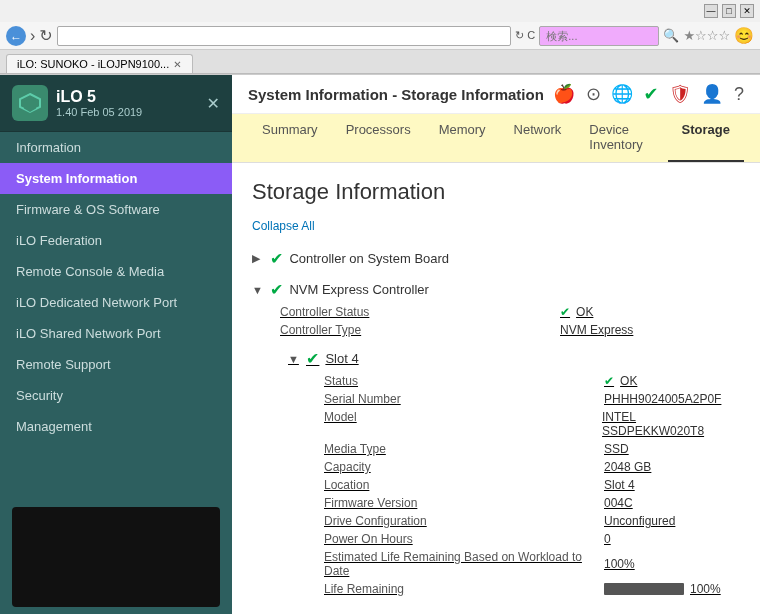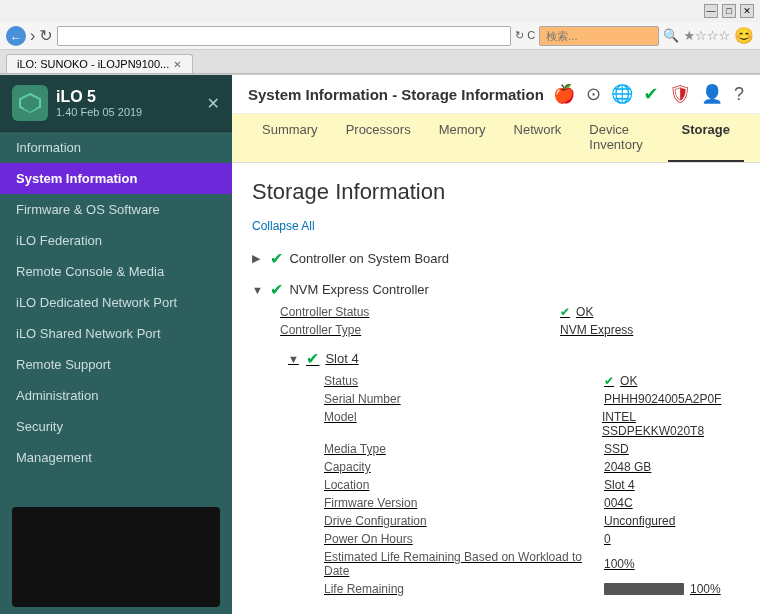--- a/index.html
+++ b/index.html
@@ -7,39 +7,39 @@
 
     
     .browser-chrome { background: #f0f0f0; border-bottom: 1px solid #ccc; }
     .title-bar { display: flex; align-items: center; justify-content: flex-end; padding: 2px 6px; height: 22px; }
     .title-bar-buttons { display: flex; gap: 4px; }
     .title-btn { width: 14px; height: 14px; border-radius: 0; border: 1px solid #999; background: #ddd; font-size: 9px; display: flex; align-items: center; justify-content: center; cursor: pointer; }
     .nav-bar { display: flex; align-items: center; padding: 3px 6px; height: 28px; gap: 4px; background: #f5f5f5; border-bottom: 1px solid #ccc; }
     .nav-btn { background: #4a90d9; border-radius: 50%; width: 20px; height: 20px; display: flex; align-items: center; justify-content: center; color: white; font-size: 12px; cursor: pointer; }
     .nav-arrow { background: none; border: none; font-size: 16px; color: #555; cursor: pointer; }
     .address-bar { flex: 1; height: 20px; border: 1px solid #aaa; border-radius: 2px; padding: 0 6px; font-size: 11px; background: white; }
-    .search-bar { width: 120px; height: 20px; border: 1px solid #aaa; border-radius: 2px; padding: 0 6px; font-size: 11px; background: #fdba74; }
+    .search-bar { width: 120px; height: 20px; border: 1px solid #aaa; border-radius: 2px; padding: 0 6px; font-size: 11px; background: #f0abfc; }
     .tab-bar { display: flex; align-items: flex-end; padding: 0 6px; height: 24px; background: #e0e0e0; border-bottom: 1px solid #bbb; }
     .tab { display: flex; align-items: center; padding: 3px 10px; background: #f5f5f5; border: 1px solid #bbb; border-bottom: none; border-radius: 3px 3px 0 0; font-size: 11px; gap: 4px; }
     .tab-close { font-size: 10px; color: #666; cursor: pointer; }
 
     
     .main-layout { display: flex; height: 540px; }
 
     
     .sidebar { width: 232px; background: #2d5f5f; color: white; flex-shrink: 0; display: flex; flex-direction: column; }
     .sidebar-header { display: flex; align-items: center; padding: 10px 12px; background: #1e4040; border-bottom: 1px solid #1a3535; }
     .sidebar-logo { width: 36px; height: 36px; background: #3a8a6e; border-radius: 6px; display: flex; align-items: center; justify-content: center; margin-right: 8px; font-size: 16px; }
     .sidebar-title { flex: 1; }
     .sidebar-title .name { font-size: 16px; font-weight: bold; color: white; }
     .sidebar-title .version { font-size: 11px; color: #aacccc; }
     .sidebar-close { cursor: pointer; color: #aacccc; font-size: 16px; }
     .sidebar-nav { flex: 1; overflow-y: auto; }
     .nav-item { padding: 8px 16px; cursor: pointer; color: #ccdddd; font-size: 13px; }
-    .nav-item.active { background: #6d28d9; color: white; font-weight: bold; }
+    .nav-item.active { background: #8b5cf6; color: white; font-weight: bold; }
     .sidebar-image { margin: 8px 12px; height: 100px; background: #111; border-radius: 4px; }
 
     
     .content { flex: 1; background: white; display: flex; flex-direction: column; overflow: hidden; }
 
     
     .content-header { display: flex; align-items: center; justify-content: space-between; padding: 8px 16px; border-bottom: 1px solid #eee; background: white; }
     .content-title { font-size: 15px; color: #333; font-weight: bold; }
     .header-icons { display: flex; gap: 10px; align-items: center; }
     .header-icon { font-size: 18px; cursor: pointer; }
@@ -123,21 +123,20 @@
     <div class="sidebar-nav">
 
     <div class="nav-item">Information</div>
         <div class="nav-item active">System Information</div>
         <div class="nav-item">Firmware &amp; OS Software</div>
         <div class="nav-item">iLO Federation</div>
         <div class="nav-item">Remote Console &amp; Media</div>
         <div class="nav-item">iLO Dedicated Network Port</div>
         <div class="nav-item">iLO Shared Network Port</div>
         <div class="nav-item">Remote Support</div>
-        <div class="nav-item">Administration</div>
         <div class="nav-item">Security</div>
         <div class="nav-item">Management</div>
       </div>
     <div class="sidebar-image"></div>
   </div>
 
   <div class="content">
     <div class="content-header">
       <div class="content-title">System Information - Storage Information</div>
       <div class="header-icons">

